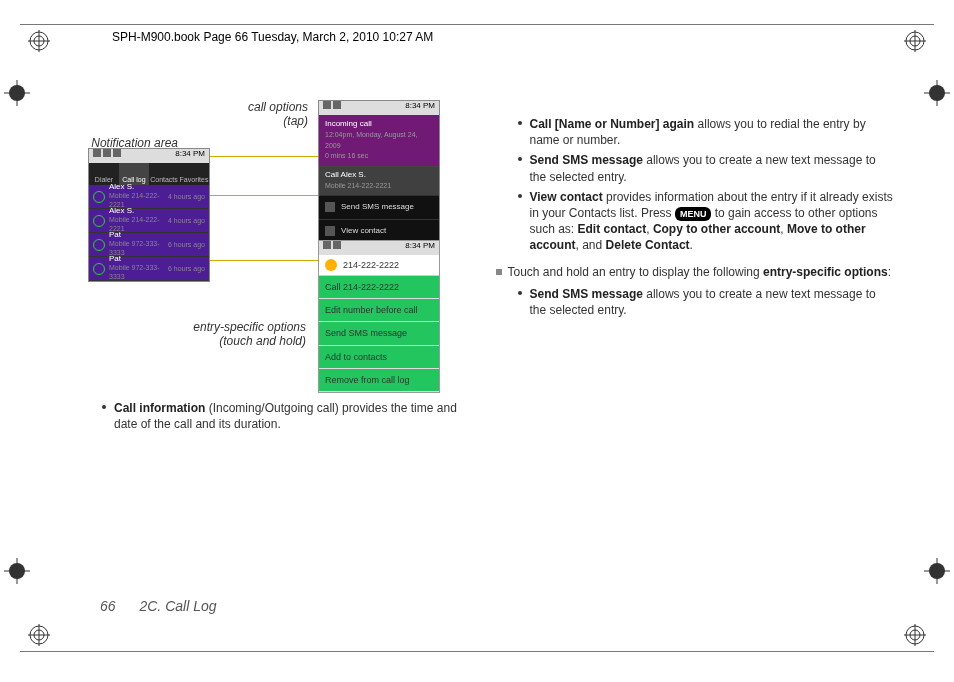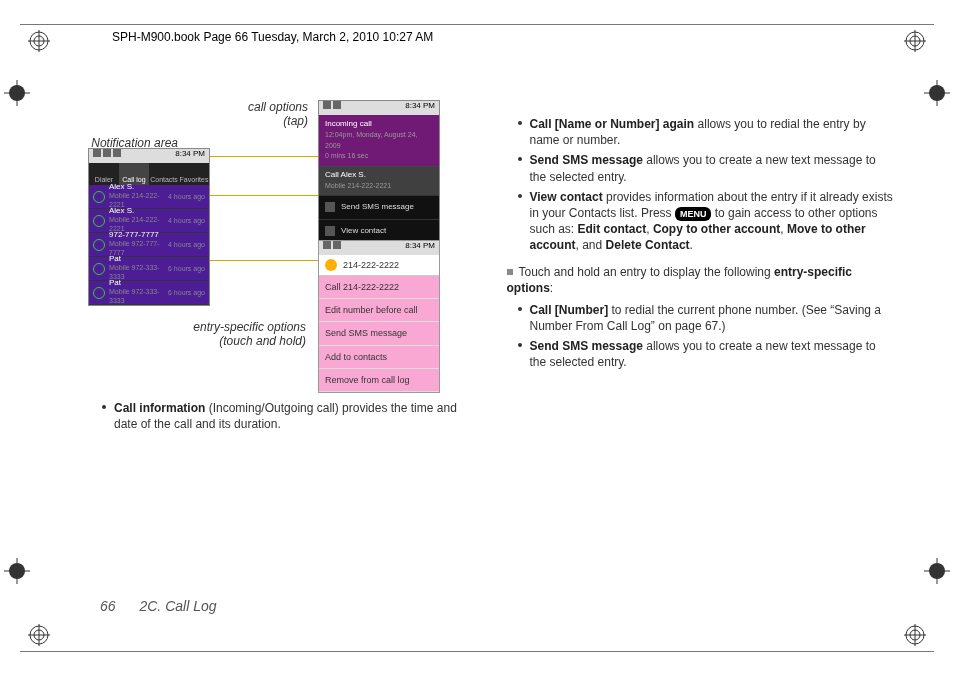--- a/index.html
+++ b/index.html
@@ -40,21 +40,21 @@
 .rw .time{color:#888;font-size:7px}
 .phone2{position:absolute;border:1px solid #888;background:#222;box-sizing:border-box;left:238px}
 .p2head{background:#701a75;color:#fff;font-size:8px;padding:4px 6px}
 .p2head .sub{color:#999;font-size:7px}
 .p2sub{background:#404040;color:#fff;font-size:8px;padding:3px 6px;border-top:1px solid #444}
 .p2item{background:#111;color:#ddd;font-size:8px;padding:6px;border-top:1px solid #333;display:flex;align-items:center;gap:6px}
 .p2item .ic{width:10px;height:10px;background:#555}
 .ctxmenu{position:absolute;background:#eee;border:1px solid #999;left:238px;box-sizing:border-box}
 .ctxhead{background:#fff;border-bottom:1px solid #ccc;font-size:9px;padding:4px 6px;display:flex;align-items:flex-end;gap:6px}
 .ctxhead .ic{width:12px;height:12px;border-radius:50%;background:#ffb000}
-.ctxrow{background:#f9a8d4;border-bottom:1px solid #ddd;font-size:9px;padding:5px 6px;color:#333}
+.ctxrow{background:#22c55e;border-bottom:1px solid #ddd;font-size:9px;padding:5px 6px;color:#333}
 .connector{position:absolute;background:#ccaa00;height:1px}
 .sq{display:inline-block;width:6px;height:6px;background:#888;margin:0 6px 1px 0;vertical-align:middle}
 ul.bl{list-style:none;margin:6px 0 10px;padding:0 0 0 34px}
 ul.bl li{position:relative;margin:4px 0}
 ul.bl li:before{content:"";position:absolute;left:-12px;top:5px;width:4px;height:4px;border-radius:50%;background:#333}
 .b{font-weight:bold;color:#222}
 .menuchip{display:inline-block;background:#000;color:#fff;border-radius:6px;padding:1px 5px;font-size:9px;font-weight:bold;vertical-align:middle}
 .circleicon{display:inline-block;width:14px;height:14px;border-radius:50%;background:#444;vertical-align:middle;margin:0 3px}
 .para{margin:4px 0 6px 18px}
 </style>
@@ -161,25 +161,20 @@
                 <div class="txt"><span>Alex S.</span><br><span class="sub">Mobile 214-222-2221</span></div>
                 <span class="time">4 hours ago</span>
               </div>
             <div class="rw">
                 <div class="ci"></div>
                 <div class="txt"><span>Alex S.</span><br><span class="sub">Mobile 214-222-2221</span></div>
                 <span class="time">4 hours ago</span>
               </div>
             <div class="rw">
                 <div class="ci"></div>
-                <div class="txt"><span>972-777-7777</span><br><span class="sub">Mobile 972-777-7777</span></div>
-                <span class="time">4 hours ago</span>
-              </div>
-            <div class="rw">
-                <div class="ci"></div>
                 <div class="txt"><span>Pat</span><br><span class="sub">Mobile 972-333-3333</span></div>
                 <span class="time">6 hours ago</span>
               </div>
             <div class="rw">
                 <div class="ci"></div>
                 <div class="txt"><span>Pat</span><br><span class="sub">Mobile 972-333-3333</span></div>
                 <span class="time">6 hours ago</span>
               </div>
           </div>
         </div>
@@ -233,25 +228,24 @@
         <li><span class="b">Call information</span><span> (Incoming/Outgoing call) provides the time and date of the call and its duration.</span></li>
       </ul>
     </div>
 
     <div class="col">
       <ul class="bl" style="margin-top:16px">
         <li><span class="b">Call [Name or Number] again</span><span> allows you to redial the entry by name or number.</span></li>
         <li><span class="b">Send SMS message</span><span> allows you to create a new text message to the selected entry.</span></li>
         <li><span class="b">View contact</span><span> provides information about the entry if it already exists in your Contacts list. Press </span><span class="menuchip">MENU</span><span> to gain access to other options such as: </span><span class="b">Edit contact</span>, <span class="b">Copy to other account</span>, <span class="b">Move to other account</span><span>, and </span><span class="b">Delete Contact</span><span>.</span></li>
       </ul>
-      <div class="para" style="margin-left:11px">
+      <div class="para" style="margin-left:0">
         <span class="sq"></span><span>Touch and hold an entry to display the following </span><span class="b">entry-specific options</span><span>:</span>
       </div>
       <ul class="bl">
-        <li><span class="b">Call [Number]</span><span> to redial the current phone number. (See “Saving a Number From Call Log” on page 67.)</span></li>
         <li><span class="b">Send SMS message</span><span> allows you to create a new text message to the selected entry.</span></li>
       </ul>
     </div>
   </div>
 
   <div class="pagenum">
     <span class="n">66</span>
     <span>2C. Call Log</span>
   </div>
 </div>

